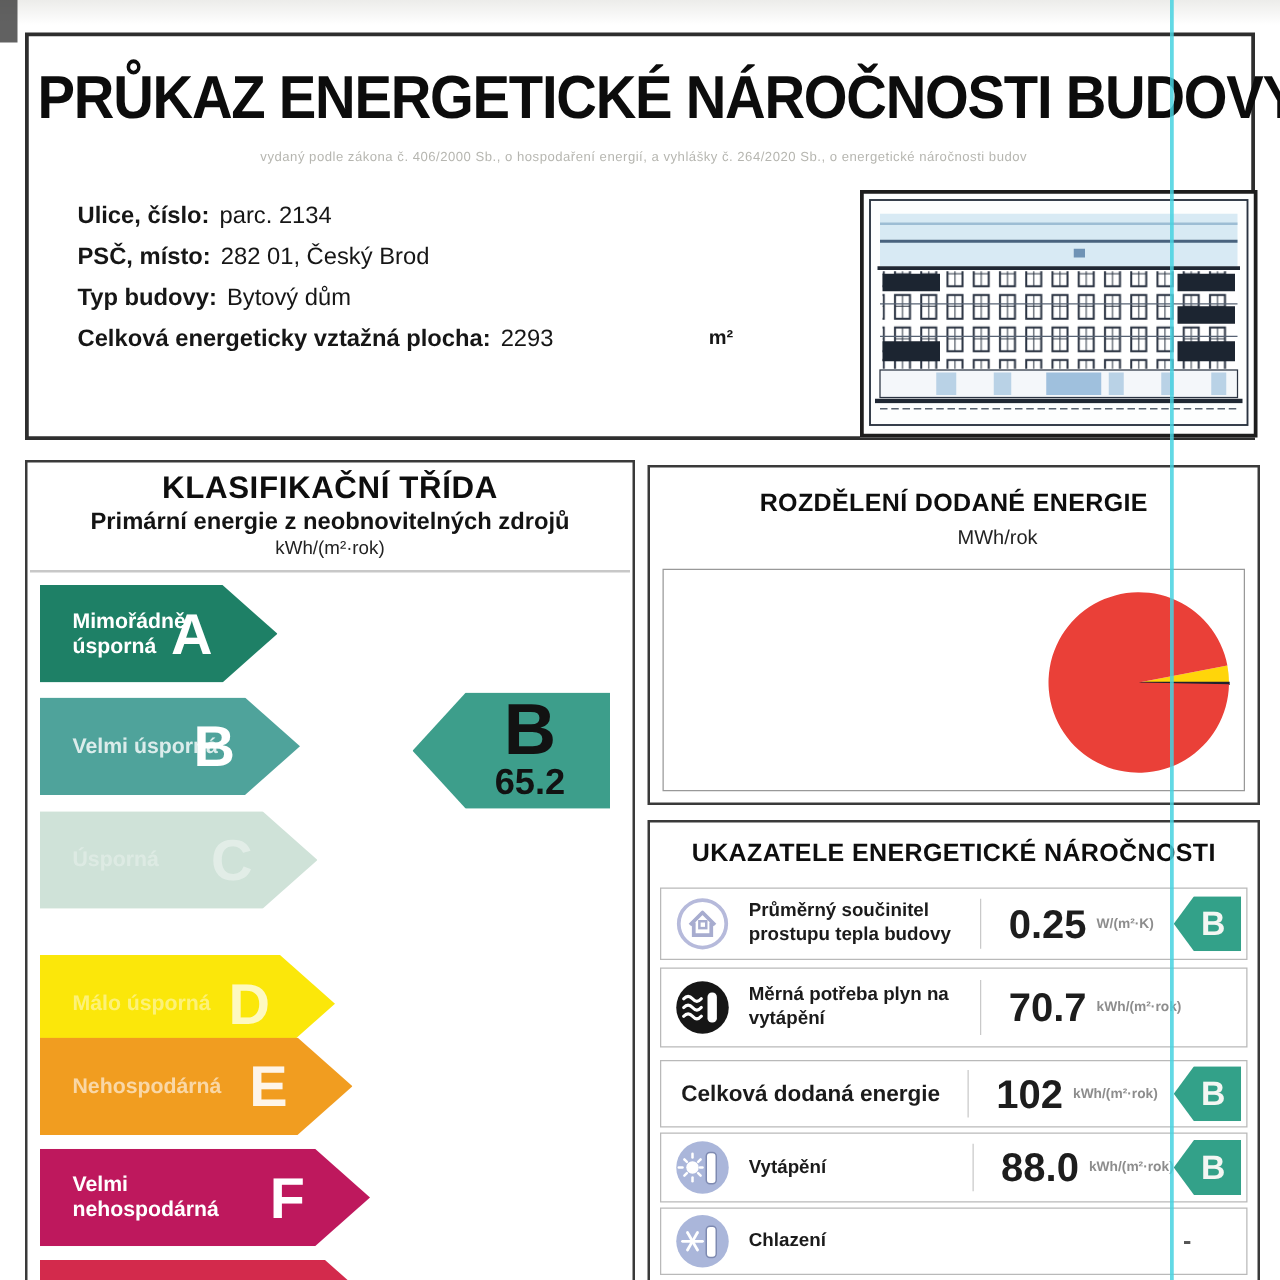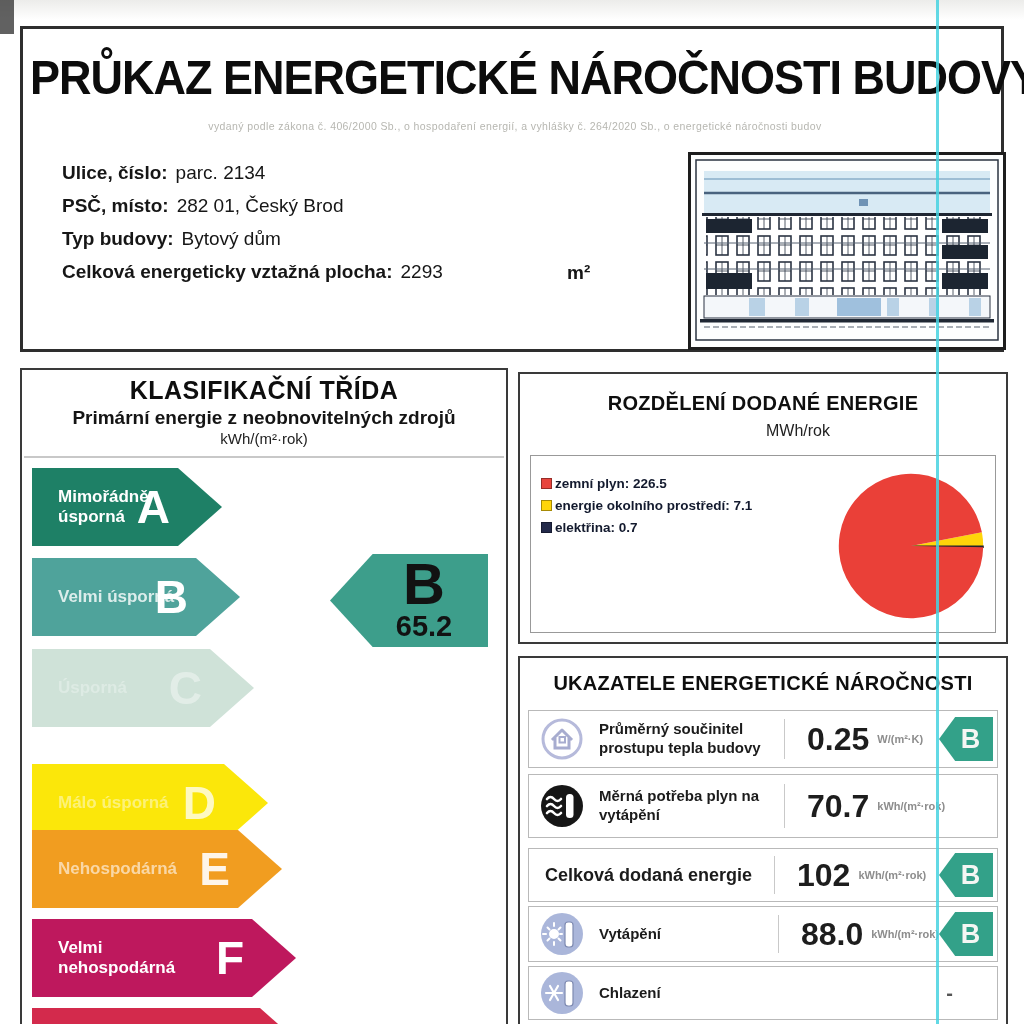--- a/index.html
+++ b/index.html
@@ -11,21 +11,21 @@
   .cyan-line{left:936px;top:0;width:3px;height:1024px;background:rgba(70,210,224,.85);z-index:50;}
 
   
   .header-box{left:20px;top:26px;width:984px;height:326px;border:3px solid #2e2e2e;background:#fff;box-sizing:border-box;}
   .main-title{left:30px;top:52px;width:964px;text-align:center;font-size:45px;font-weight:bold;
     letter-spacing:-1px;color:#0c0c0c;transform:scaleY(1.08);white-space:nowrap;}
   .sub-title{left:60px;top:120px;width:910px;text-align:center;font-size:10.5px;color:#8f8f86;opacity:.65;letter-spacing:.4px;white-space:nowrap;overflow:hidden;}
   .addr{left:62px;top:162px;}
   .addr-row{height:33px;font-size:19px;color:#161616;white-space:nowrap;position:relative;}
   .addr-row b{font-weight:bold;margin-right:8px;}
-  .area-unit{position:absolute;left:505px;top:1px;font-weight:bold;font-size:19px;}
+  .area-unit{position:absolute;left:505px;top:1px;font-weight:bold;font-size:16px;}
   .bld-box{left:688px;top:152px;width:318px;height:198px;border:3px solid #1d1d1d;background:#fdfefe;box-sizing:border-box;}
 
   
   .panel{border:2.5px solid #3a3a3a;background:#fff;box-sizing:border-box;}
   .left-panel{left:20px;top:368px;width:488px;height:700px;}
   .lp-title{left:20px;top:376px;width:488px;text-align:center;font-size:25px;font-weight:bold;color:#0e0e0e;letter-spacing:.5px;}
   .lp-sub{left:20px;top:407px;width:488px;text-align:center;font-size:19px;font-weight:bold;color:#141414;}
   .lp-unit{left:20px;top:430px;width:488px;text-align:center;font-size:15px;color:#222;}
   .lp-divider{left:24px;top:456px;width:480px;border-top:2px solid #9a9a9a;opacity:.55;}
 
@@ -168,34 +168,20 @@
 
 <div class="abs marker" style="background: rgb(61, 158, 139);">
   <span class="marker-letter">B</span>
   <span class="marker-value">65.2</span>
 </div>
 
 <div class="abs panel dist-panel"></div>
 <div class="abs dp-title">ROZDĚLENÍ DODANÉ ENERGIE</div>
 <div class="abs dp-unit">MWh/rok</div>
 <div class="abs dp-inner">
-  <div class="legend">
-    <div class="legend-item">
-      <span class="legend-swatch" style="background: rgb(232, 69, 62);"></span>
-      <span>zemní plyn: 226.5</span>
-    </div>
-    <div class="legend-item">
-      <span class="legend-swatch" style="background: rgb(255, 213, 10);"></span>
-      <span>energie okolního prostředí: 7.1</span>
-    </div>
-    <div class="legend-item">
-      <span class="legend-swatch" style="background: rgb(35, 42, 74);"></span>
-      <span>elektřina: 0.7</span>
-    </div>
-  </div>
   <div class="pie-wrap">
     <svg viewBox="0 0 200 200" width="152" height="152">
         <path d="M100,100 L193.28322623995712,82.02113178576103 A95,95 0 0 1 195,100 Z" fill="#ffd50a"></path>
         <path d="M100,100 L195,100 A95,95 0 0 1 194.98326244195704,101.78321504096242 Z" fill="#20222e" stroke="#20222e" stroke-width="1.5"></path>
         <path d="M100,100 L194.98326244195704,101.78321504096242 A95,95 0 1 1 193.28322623995712,82.0211317857609 Z" fill="#ea4038"></path>
       </svg>
   </div>
 </div>
 
 <div class="abs panel ind-panel"></div>

